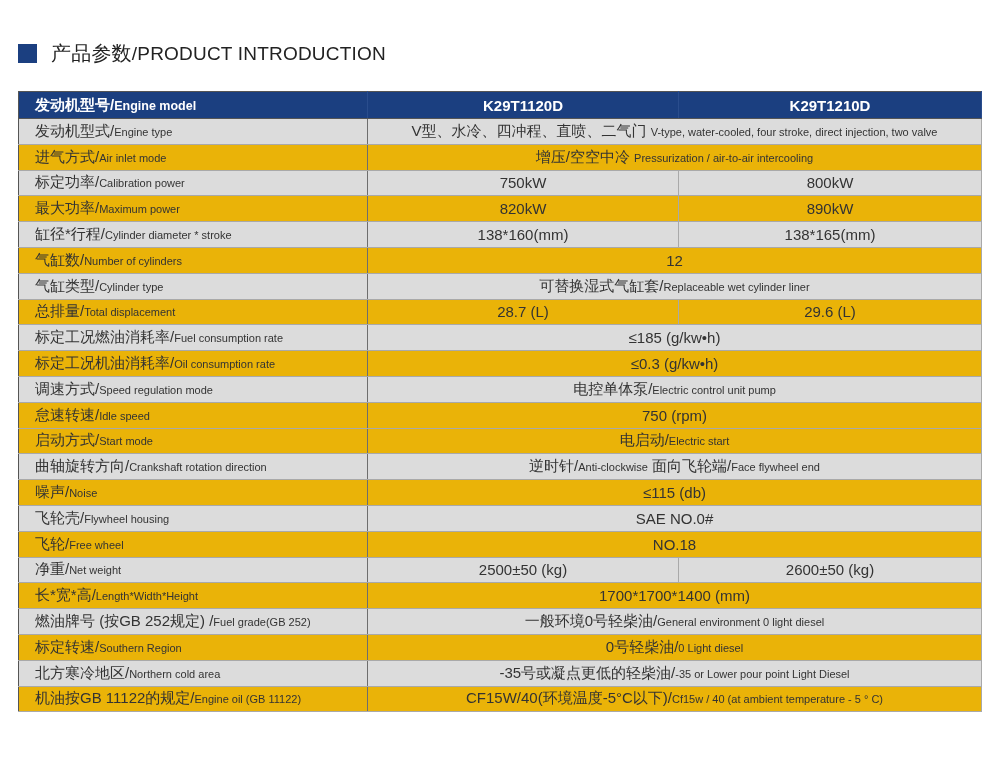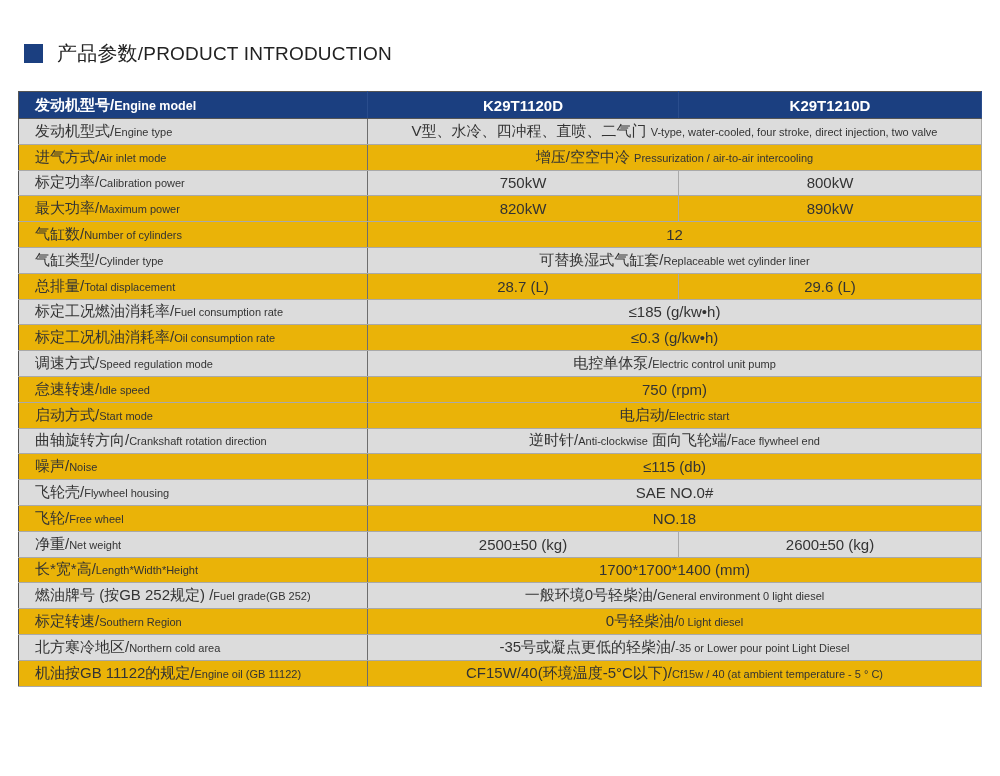--- a/index.html
+++ b/index.html
@@ -1,19 +1,19 @@
 <!DOCTYPE html>
 <html><head>
 <meta charset="utf-8">
 <style>
   * { box-sizing: border-box; margin: 0; padding: 0; }
   html, body { width: 1000px; height: 776px; background: #ffffff; overflow: hidden; }
   body { font-family: "Liberation Sans", "DejaVu Sans", sans-serif; color: #333333; position: relative; }
 
-  .title-bar { position: absolute; left: 24px; top: 41px; height: 24px; display: flex; align-items: center; }
+  .title-bar { position: absolute; left: 18px; top: 41px; height: 24px; display: flex; align-items: center; }
   .title-square { width: 19px; height: 19px; background: #1b3f80; margin-right: 14px; }
   .title-text { font-size: 19px; color: #222222; letter-spacing: 0.2px; }
   .title-text .zh { font-size: 20px; }
 
   table.spec { position: absolute; left: 18px; top: 91px; width: 963px; border-collapse: collapse; table-layout: fixed; border: 1.5px solid #555555; }
   table.spec col.c1 { width: 349px; }
   table.spec col.c2 { width: 311px; }
   table.spec col.c3 { width: 303px; }
   table.spec td, table.spec th { height: 25.8px; padding: 0; border-bottom: 1px solid #a9a9a9; border-right: 1px solid #a9a9a9; white-space: nowrap; overflow: hidden; font-weight: normal; }
   table.spec td.label { padding-left: 16px; text-align: left; border-right: 1px solid #6e6e6e; font-size: 15px; color: #333; }
@@ -60,20 +60,25 @@
       </tr>
       <tr class="grey">
         <td class="label"><span>标定功率/</span><span class="en">Calibration power</span></td>
         <td class="val">750kW</td>
         <td class="val">800kW</td>
       </tr>
       <tr class="white">
         <td class="label"><span>最大功率/</span><span class="en">Maximum power</span></td>
         <td class="val">820kW</td>
         <td class="val">890kW</td>
+      </tr>
+      <tr class="grey">
+        <td class="label"><span>缸径*行程/</span><span class="en">Cylinder diameter * stroke</span></td>
+        <td class="val">138*160(mm)</td>
+        <td class="val">138*165(mm)</td>
       </tr>
       <tr class="white">
         <td class="label"><span>气缸数/</span><span class="en">Number of cylinders</span></td>
         <td class="val" colspan="2"><span>12</span><span class="en"></span></td>
       </tr>
       <tr class="grey">
         <td class="label"><span>气缸类型/</span><span class="en">Cylinder type</span></td>
         <td class="val" colspan="2"><span>可替换湿式气缸套/</span><span class="en">Replaceable wet cylinder liner</span></td>
       </tr>
       <tr class="white">

